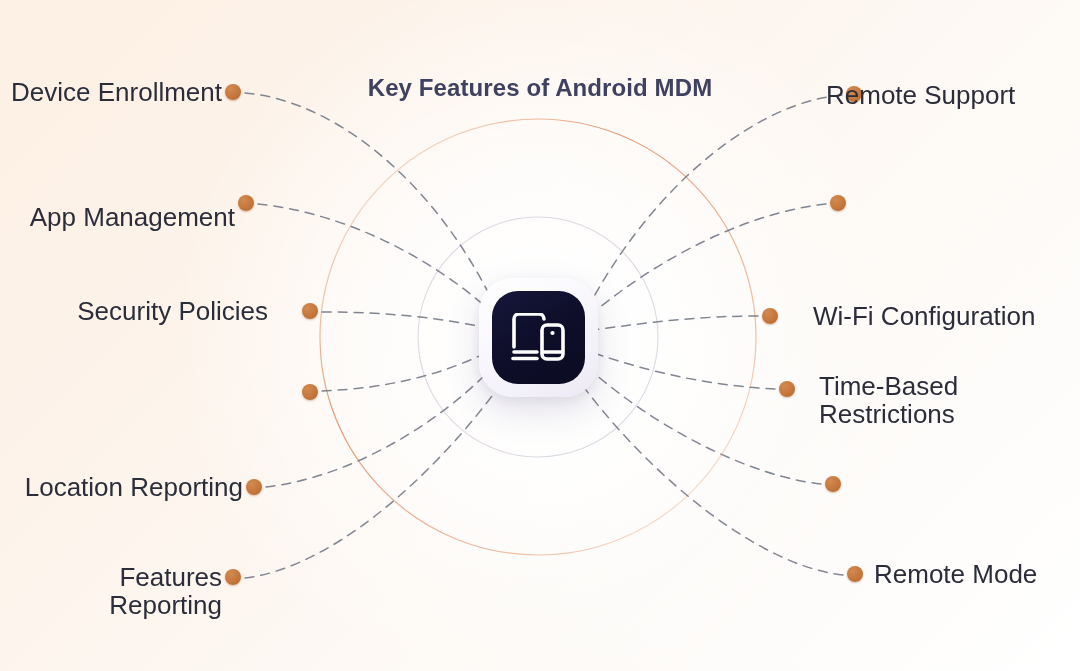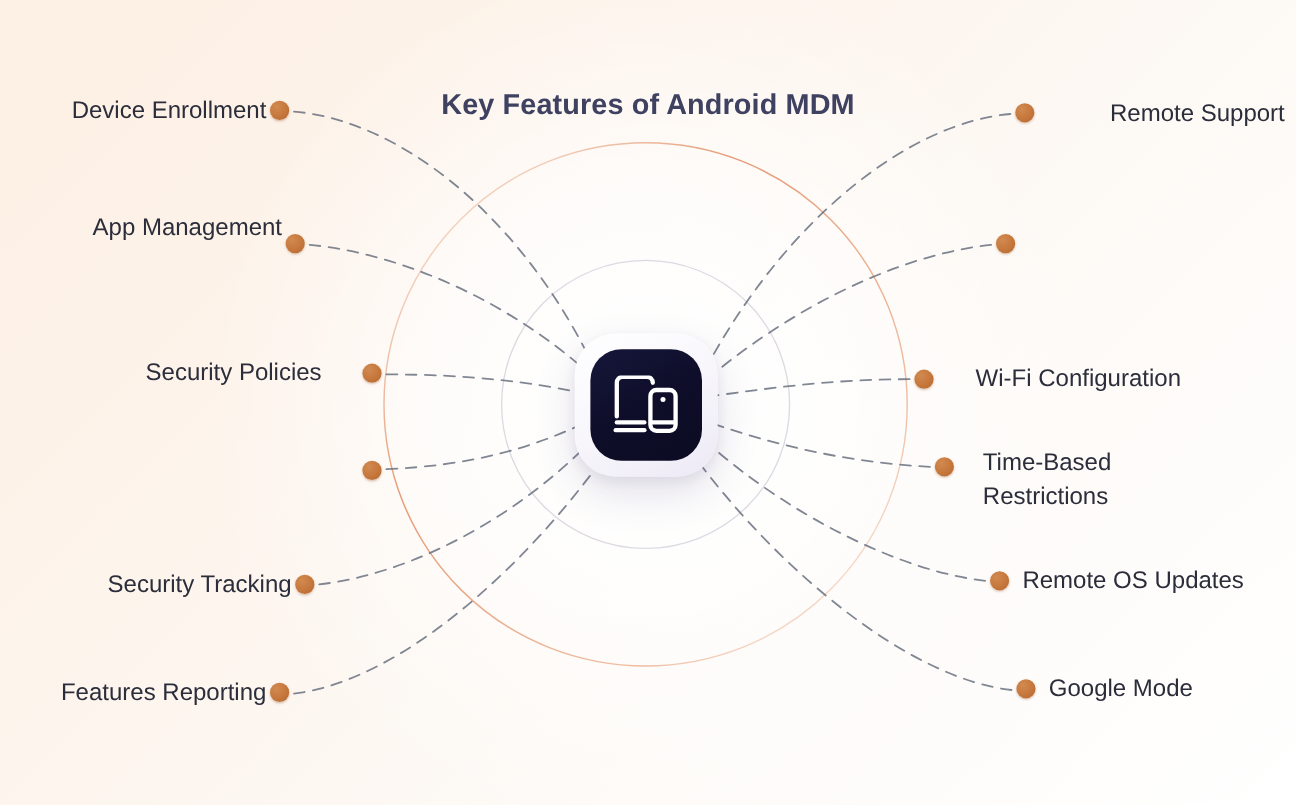--- a/index.html
+++ b/index.html
@@ -67,21 +67,21 @@
     background: linear-gradient(150deg, #16163a 0%, #0e0e2a 50%, #0b0b22 100%);
     display: flex;
     align-items: center;
     justify-content: center;
   }
   #center-emblem-inner svg { display: block; }
 
   
   .label {
     position: absolute;
-    font-size: 20px;
+    font-size: 26px;
     line-height: 28px;
     color: #2b2d3a;
     white-space: pre-line;
   }
   .label.left  { text-align: right; }
   .label.right { text-align: left; }
 
   
   .node-dot {
     position: absolute;
@@ -151,44 +151,43 @@
 
         <path d="M32 39 H51" stroke="#ffffff" stroke-width="3.4" stroke-linecap="round"></path>
       </svg>
     </div>
   </div>
 
   <div class="node-dot" style="left:225px; top:84px;"></div>
   <div class="label left" style="right:858px; top:78px;">Device Enrollment</div>
 
   <div class="node-dot" style="left:238px; top:195px;"></div>
-  <div class="label left" style="right:845px; top:176px;">App Management</div>
+  <div class="label left" style="right:845px; top:203px;">App Management</div>
 
   <div class="node-dot" style="left:302px; top:303px;"></div>
   <div class="label left" style="right:812px; top:297px;">Security Policies</div>
 
   <div class="node-dot" style="left:302px; top:384px;"></div>
 
   <div class="node-dot" style="left:246px; top:479px;"></div>
-  <div class="label left" style="right:837px; top:473px;">Security Tracking</div>
+  <div class="label left" style="right:837px; top:473px;">Location Reporting</div>
 
   <div class="node-dot" style="left:225px; top:569px;"></div>
   <div class="label left" style="right:858px; top:563px;">Features Reporting</div>
 
   <div class="node-dot" style="left:846px; top:86px;"></div>
-  <div class="label right" style="left:925px; top:81px;">Remote Support</div>
+  <div class="label right" style="left:826px; top:81px;">Remote Support</div>
 
   <div class="node-dot" style="left:830px; top:195px;"></div>
 
   <div class="node-dot" style="left:762px; top:308px;"></div>
   <div class="label right" style="left:793px; top:302px;margin-left:20px;">Wi-Fi Configuration</div>
 
   <div class="node-dot" style="left:779px; top:381px;"></div>
   <div class="label right" style="left:819px; top:372px;">Time-Based
 Restrictions</div>
 
   <div class="node-dot" style="left:825px; top:476px;"></div>
-  <div class="label right" style="left:852px; top:470px;">Remote OS Updates</div>
 
   <div class="node-dot" style="left:847px; top:566px;"></div>
-  <div class="label right" style="left:874px; top:560px;">Google Mode</div>
+  <div class="label right" style="left:874px; top:560px;">Remote Mode</div>
 
 </div>
 
 </body></html>

